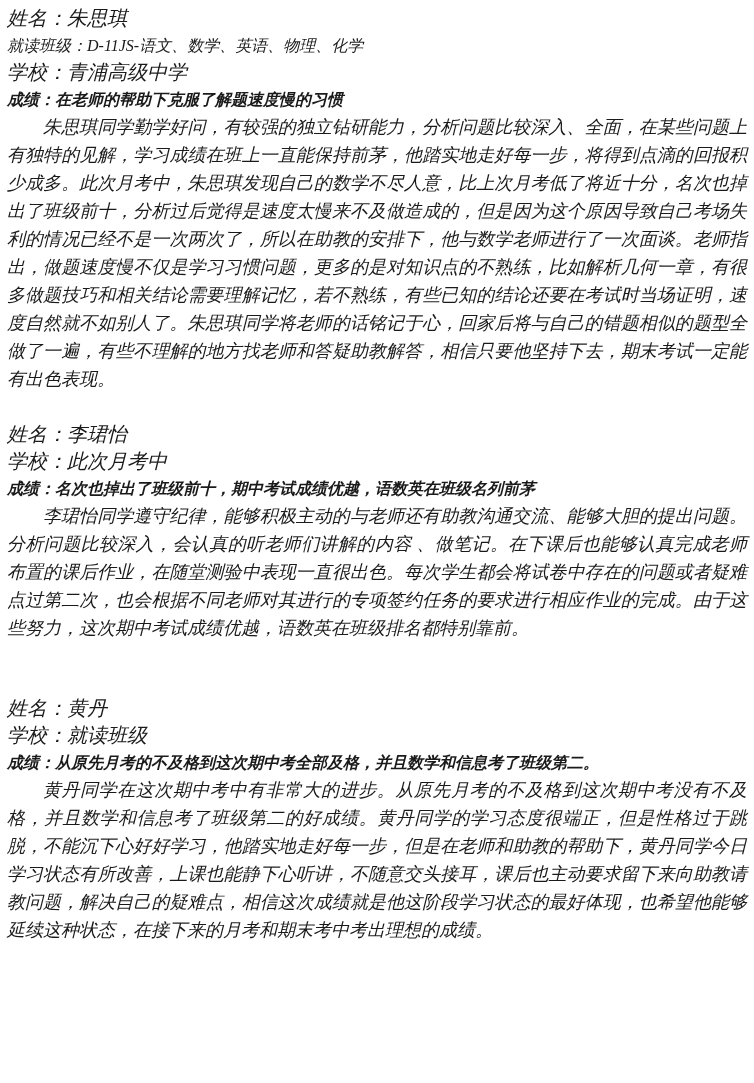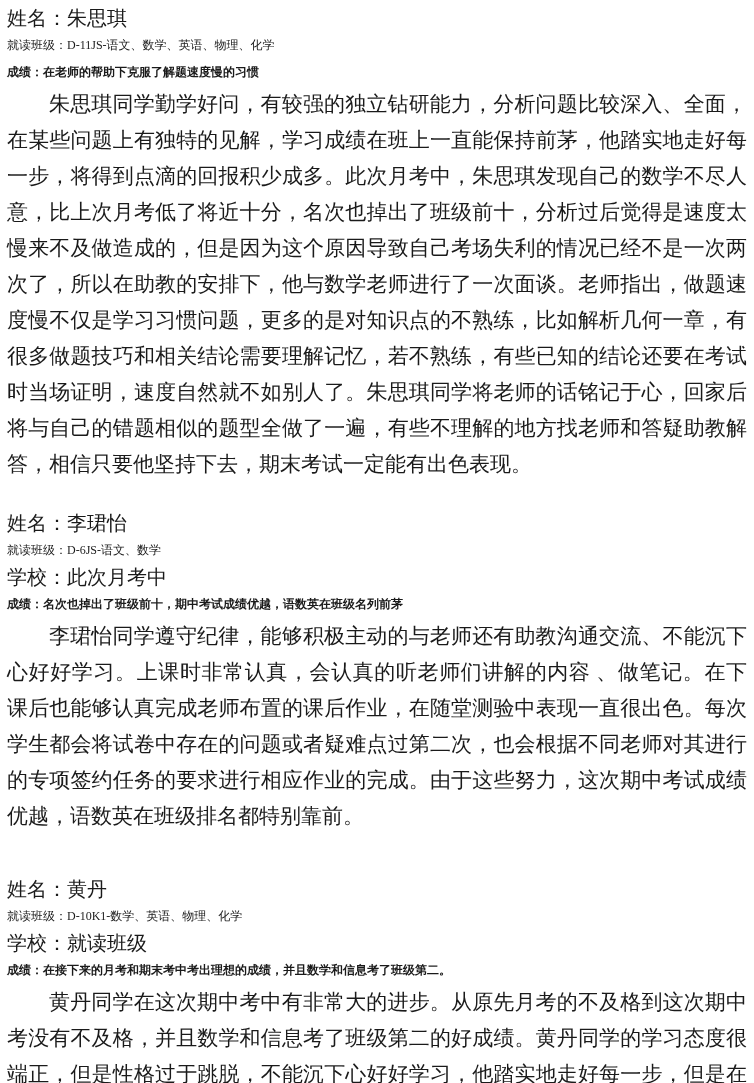--- a/index.html
+++ b/index.html
@@ -9,68 +9,67 @@
   }
   .doc-page {
     width: 754px;
     min-height: 1083px;
     box-sizing: border-box;
     padding: 5px 7px 0 7px;
     background: #ffffff;
     color: #1a1a1a;
     font-family: "Liberation Serif", "DejaVu Serif", serif;
   }
-  .student-record { margin: 0 0 28px 0; }
+  .student-record { margin: 0 0 28px 0; font-style: italic; }
   .student-record.last { margin-bottom: 8px; }
-  .student-record.mid { margin-bottom: 42px; }
+  .student-record.mid { margin-bottom: 53px; }
 
   .info-line {
     font-size: 20px;
     line-height: 27px;
     white-space: normal;
   }
   .class-line {
-    font-size: 12px;
+    font-size: 16px;
     line-height: 27px;
   }
   .result-line {
-    font-size: 12px;
+    font-size: 16px;
     line-height: 27px;
     font-weight: bold;
     text-align: justify;
   }
   .report-para {
     margin: 0;
-    font-size: 21px;
-    line-height: 36px;
+    font-size: 18px;
+    line-height: 28px;
     text-align: justify;
     text-indent: 2em;
   }
 </style>
 </head>
 <body>
 
 <div class="doc-page">
 
   <section class="student-record">
     <div class="info-line"><span>姓名：</span><span>朱思琪</span></div>
     <div class="class-line"><span>就读班级：</span><span>D-11JS-语文、数学、英语、物理、化学</span></div>
+    <div class="info-line"><span>学校：</span><span>青浦高级中学</span></div>
     <div class="result-line"><span>成绩：</span><span>在老师的帮助下克服了解题速度慢的习惯</span></div>
     <p class="report-para">朱思琪同学勤学好问，有较强的独立钻研能力，分析问题比较深入、全面，在某些问题上有独特的见解，学习成绩在班上一直能保持前茅，他踏实地走好每一步，将得到点滴的回报积少成多。此次月考中，朱思琪发现自己的数学不尽人意，比上次月考低了将近十分，名次也掉出了班级前十，分析过后觉得是速度太慢来不及做造成的，但是因为这个原因导致自己考场失利的情况已经不是一次两次了，所以在助教的安排下，他与数学老师进行了一次面谈。老师指出，做题速度慢不仅是学习习惯问题，更多的是对知识点的不熟练，比如解析几何一章，有很多做题技巧和相关结论需要理解记忆，若不熟练，有些已知的结论还要在考试时当场证明，速度自然就不如别人了。朱思琪同学将老师的话铭记于心，回家后将与自己的错题相似的题型全做了一遍，有些不理解的地方找老师和答疑助教解答，相信只要他坚持下去，期末考试一定能有出色表现。</p>
   </section>
 
   <section class="student-record mid">
     <div class="info-line"><span>姓名：</span><span>李珺怡</span></div>
-    <div class="class-line"><span>就读班级：</span><span>D-6JS-语文、数学</span></div>
     <div class="info-line"><span>学校：</span><span>此次月考中</span></div>
     <div class="result-line"><span>成绩：</span><span>名次也掉出了班级前十，期中考试成绩优越，语数英在班级名列前茅</span></div>
-    <p class="report-para">李珺怡同学遵守纪律，能够积极主动的与老师还有助教沟通交流、不能沉下心好好学习。上课时非常认真，会认真的听老师们讲解的内容 、做笔记。在下课后也能够认真完成老师布置的课后作业，在随堂测验中表现一直很出色。每次学生都会将试卷中存在的问题或者疑难点过第二次，也会根据不同老师对其进行的专项签约任务的要求进行相应作业的完成。由于这些努力，这次期中考试成绩优越，语数英在班级排名都特别靠前。</p>
+    <p class="report-para">李珺怡同学遵守纪律，能够积极主动的与老师还有助教沟通交流、能够大胆的提出问题。分析问题比较深入，会认真的听老师们讲解的内容 、做笔记。在下课后也能够认真完成老师布置的课后作业，在随堂测验中表现一直很出色。每次学生都会将试卷中存在的问题或者疑难点过第二次，也会根据不同老师对其进行的专项签约任务的要求进行相应作业的完成。由于这些努力，这次期中考试成绩优越，语数英在班级排名都特别靠前。</p>
   </section>
 
   <section class="student-record last">
     <div class="info-line"><span>姓名：</span><span>黄丹</span></div>
-    <div class="class-line"><span>就读班级：</span><span>D-10K1-数学、英语、物理、化学</span></div>
     <div class="info-line"><span>学校：</span><span>就读班级</span></div>
-    <div class="result-line"><span>成绩：</span><span>在接下来的月考和期末考中考出理想的成绩，并且数学和信息考了班级第二。</span></div>
+    <div class="result-line"><span>成绩：</span><span>从原先月考的不及格到这次期中考全部及格，并且数学和信息考了班级第二。</span></div>
     <p class="report-para">黄丹同学在这次期中考中有非常大的进步。从原先月考的不及格到这次期中考没有不及格，并且数学和信息考了班级第二的好成绩。黄丹同学的学习态度很端正，但是性格过于跳脱，不能沉下心好好学习，他踏实地走好每一步，但是在老师和助教的帮助下，黄丹同学今日学习状态有所改善，上课也能静下心听讲，不随意交头接耳，课后也主动要求留下来向助教请教问题，解决自己的疑难点，相信这次成绩就是他这阶段学习状态的最好体现，也希望他能够延续这种状态，在接下来的月考和期末考中考出理想的成绩。</p>
   </section>
 
 </div>
 
 </body></html>

